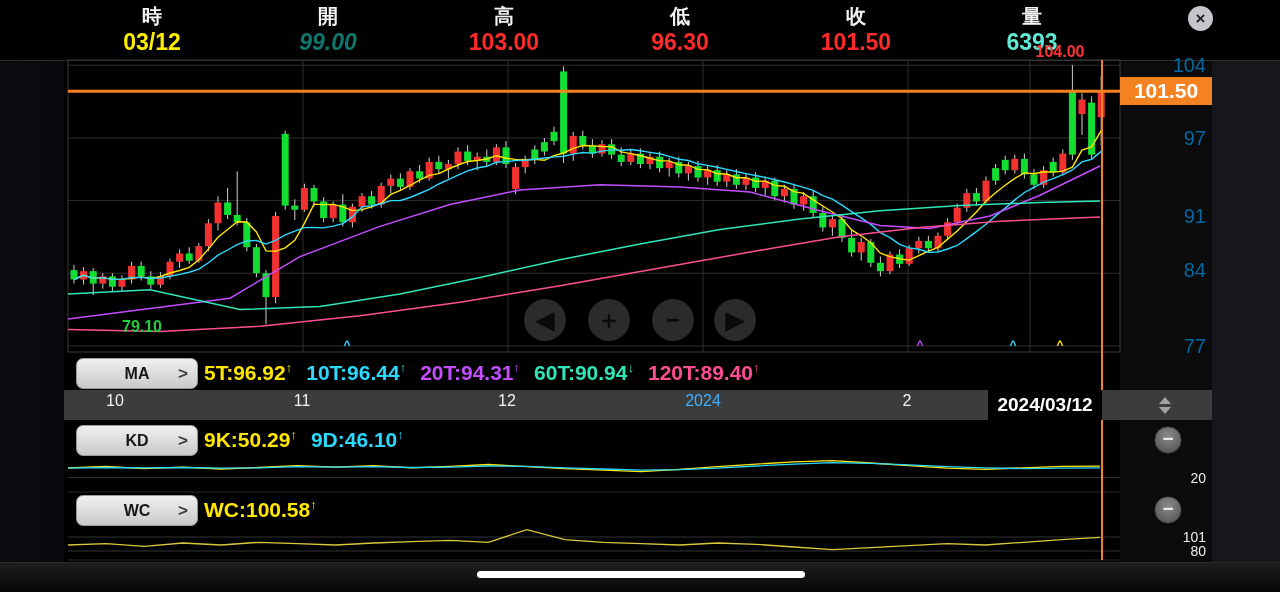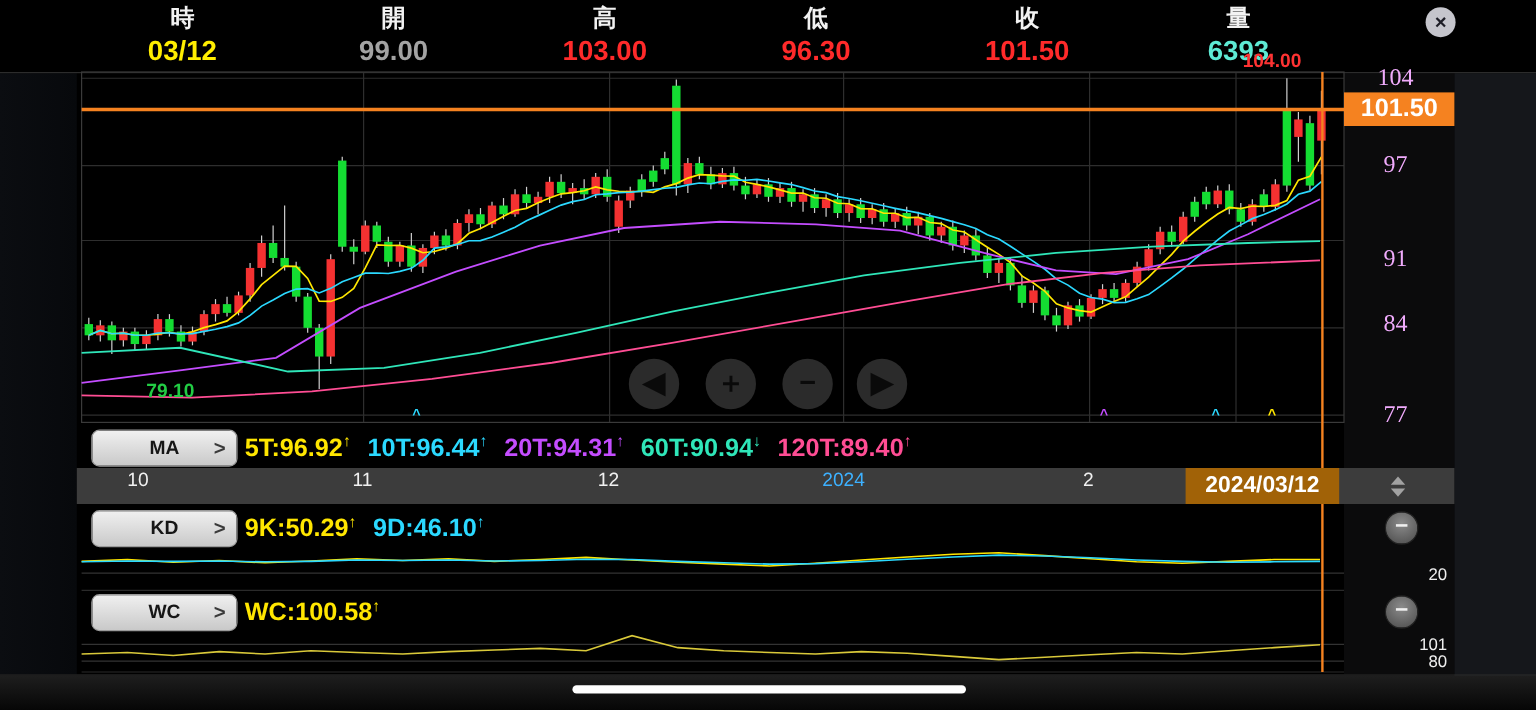--- a/index.html
+++ b/index.html
@@ -22,33 +22,33 @@
   .ind-btn{width:120px;height:29px;border-radius:7px;background:linear-gradient(#f0f0f0,#c9c9c9);
            border:1px solid #9a9a9a;display:flex;align-items:center;justify-content:center;position:absolute;left:76px;}
   .ind-btn .lbl{color:#161616;font-size:16px;font-weight:bold;}
   .ind-btn .chev{position:absolute;right:9px;color:#3a3a3a;font-size:17px;font-weight:bold;}
   .ind-values{position:absolute;left:204px;white-space:nowrap;font-size:21px;font-weight:bold;}
   .ind-item{margin-right:14px;}
   .dir-arrow{font-size:13px;vertical-align:super;}
   
   #time-axis{left:64px;top:390px;width:1148px;height:30px;background:#3c3c3c;}
   .time-label{position:absolute;top:2px;font-size:16px;color:#f0f0f0;transform:translateX(-50%);}
-  #date-box{position:absolute;left:924px;top:0;width:128px;height:30px;background:#a16207;color:#fff;
+  #date-box{position:absolute;left:924px;top:0;width:114px;height:30px;background:#000000;color:#fff;
             font-size:19px;font-weight:bold;text-align:center;line-height:30px;}
   #stepper{position:absolute;left:1090px;top:3px;width:22px;height:24px;display:flex;flex-direction:column;
            align-items:center;justify-content:center;cursor:pointer;}
   .tri-up{width:0;height:0;border-left:6px solid transparent;border-right:6px solid transparent;border-bottom:7px solid #a2a2a2;margin-bottom:3px;}
   .tri-down{width:0;height:0;border-left:6px solid transparent;border-right:6px solid transparent;border-top:7px solid #a2a2a2;}
   
   .nav-btn{width:42px;height:42px;border-radius:50%;background:#2b2b2b;color:#0a0a0a;text-align:center;
            line-height:42px;font-size:24px;font-weight:bold;cursor:pointer;}
   .minus-btn{width:26px;height:26px;border-radius:50%;background:radial-gradient(circle at 50% 35%,#8b8b8b,#4a4a4a);
              border:1px solid #222;color:#efefef;text-align:center;line-height:24px;font-size:19px;font-weight:bold;cursor:pointer;}
   
-  .axis-label{position:absolute;color:#f0abfc;font-size:20px;text-align:center;width:86px;transform:translateY(-50%);font-family:Liberation Serif, serif;}
+  .axis-label{position:absolute;color:#0369a1;font-size:20px;text-align:right;width:86px;transform:translateY(-50%);}
   #last-price-box{position:absolute;left:1120px;width:92px;height:28px;background:#f58220;color:#fff;
                   font-size:21px;font-weight:bold;text-align:center;line-height:28px;}
   .sub-label{position:absolute;color:#eee;font-size:14px;text-align:right;width:84px;transform:translateY(-50%);}
   .chart-note{position:absolute;font-size:16px;font-weight:bold;transform:translateX(-50%);}
   
   #bottom-bar{left:0;top:562px;width:1280px;height:30px;background:linear-gradient(#1e1e1e,#050505);border-top:1px solid #2a2a2a;}
   #home-indicator{left:477px;top:571px;width:328px;height:7px;border-radius:4px;background:#fff;cursor:grab;}
   svg{position:absolute;left:0;top:0;}
 </style>
 </head>
@@ -61,21 +61,21 @@
   <div class="abs" id="right-gutter"></div>
 
   <div class="abs" id="info-bar">
     <div id="info-cols">
         <div class="info-col">
           <div class="info-label">時</div>
           <div class="info-value" style="color: rgb(255, 238, 0);">03/12</div>
         </div>
         <div class="info-col">
           <div class="info-label">開</div>
-          <div class="info-value" style="color: #a3a3a3;">99.00</div>
+          <div class="info-value" style="color: #0f766e; font-style: italic;">99.00</div>
         </div>
         <div class="info-col">
           <div class="info-label">高</div>
           <div class="info-value" style="color: rgb(255, 42, 42);">103.00</div>
         </div>
         <div class="info-col">
           <div class="info-label">低</div>
           <div class="info-value" style="color: rgb(255, 42, 42);">96.30</div>
         </div>
         <div class="info-col">

